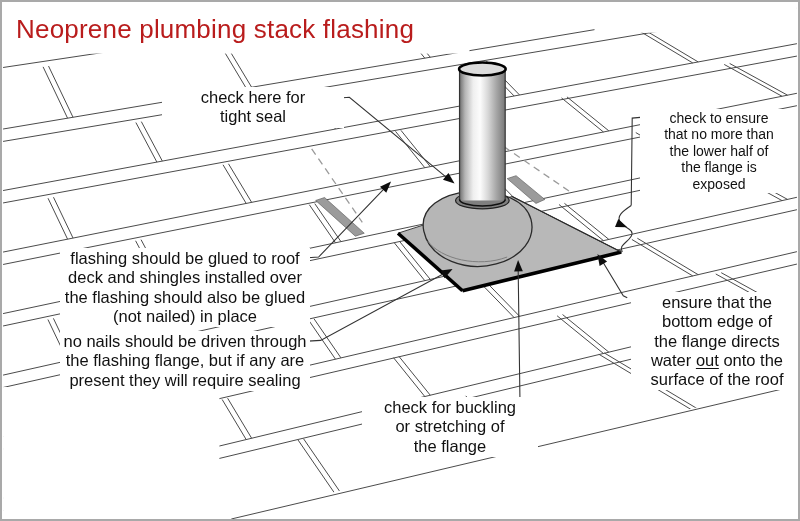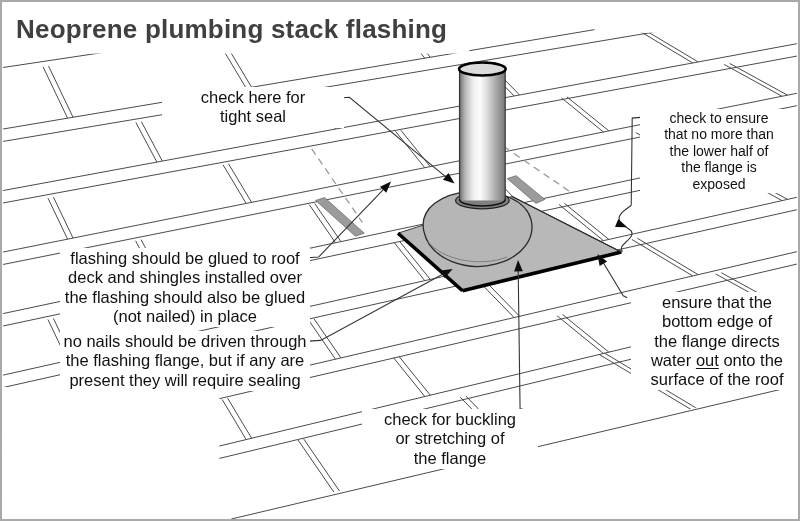--- a/index.html
+++ b/index.html
@@ -8,22 +8,22 @@
     border:2px solid #a9a9a9;box-sizing:border-box;overflow:hidden;
     font-family:"Liberation Sans",sans-serif;
   }
   #diagram-svg{position:absolute;left:0;top:0;width:100%;height:100%;}
   .lbl{
     position:absolute;font-size:16.5px;line-height:1.17;text-align:center;
     white-space:pre-line;background:#fff;color:#111;padding:1px 3px;
   }
   .lbl.small{font-size:14px;}
   #title{
-    position:absolute;left:12px;top:10px;font-size:26px;font-weight:bold;
-    color:#404040;background:#fff;padding:2px 12px 4px 2px;white-space:nowrap;
+    position:absolute;left:12px;top:10px;font-size:26px;font-weight:normal;
+    color:#b91c1c;background:#fff;padding:2px 12px 4px 2px;white-space:nowrap;
     letter-spacing:0.2px;
   }
   .u{text-decoration:underline;text-underline-offset:2px;margin-top:40px;}
 </style>
 </head>
 <body>
 
 <div id="stage">
 
   <svg id="diagram-svg" viewBox="0 0 800 521">
@@ -207,16 +207,16 @@
   <div class="lbl" style="left:58px;top:329px;width:244px;">no nails should be driven through
 the flashing flange, but if any are
 present they will require sealing</div>
 
   <div class="lbl" style="left:629px;top:290px;width:166px;"><span>ensure that the
 bottom edge of
 the flange directs
 water </span><span class="u">out</span><span> onto the
 surface of the roof</span></div>
 
-  <div class="lbl" style="left:360px;top:407px;width:170px;text-align:center;">check for buckling
+  <div class="lbl" style="left:360px;top:395px;width:170px;text-align:center;">check for buckling
 or stretching of
 the flange</div>
 </div>
 
 </body></html>

